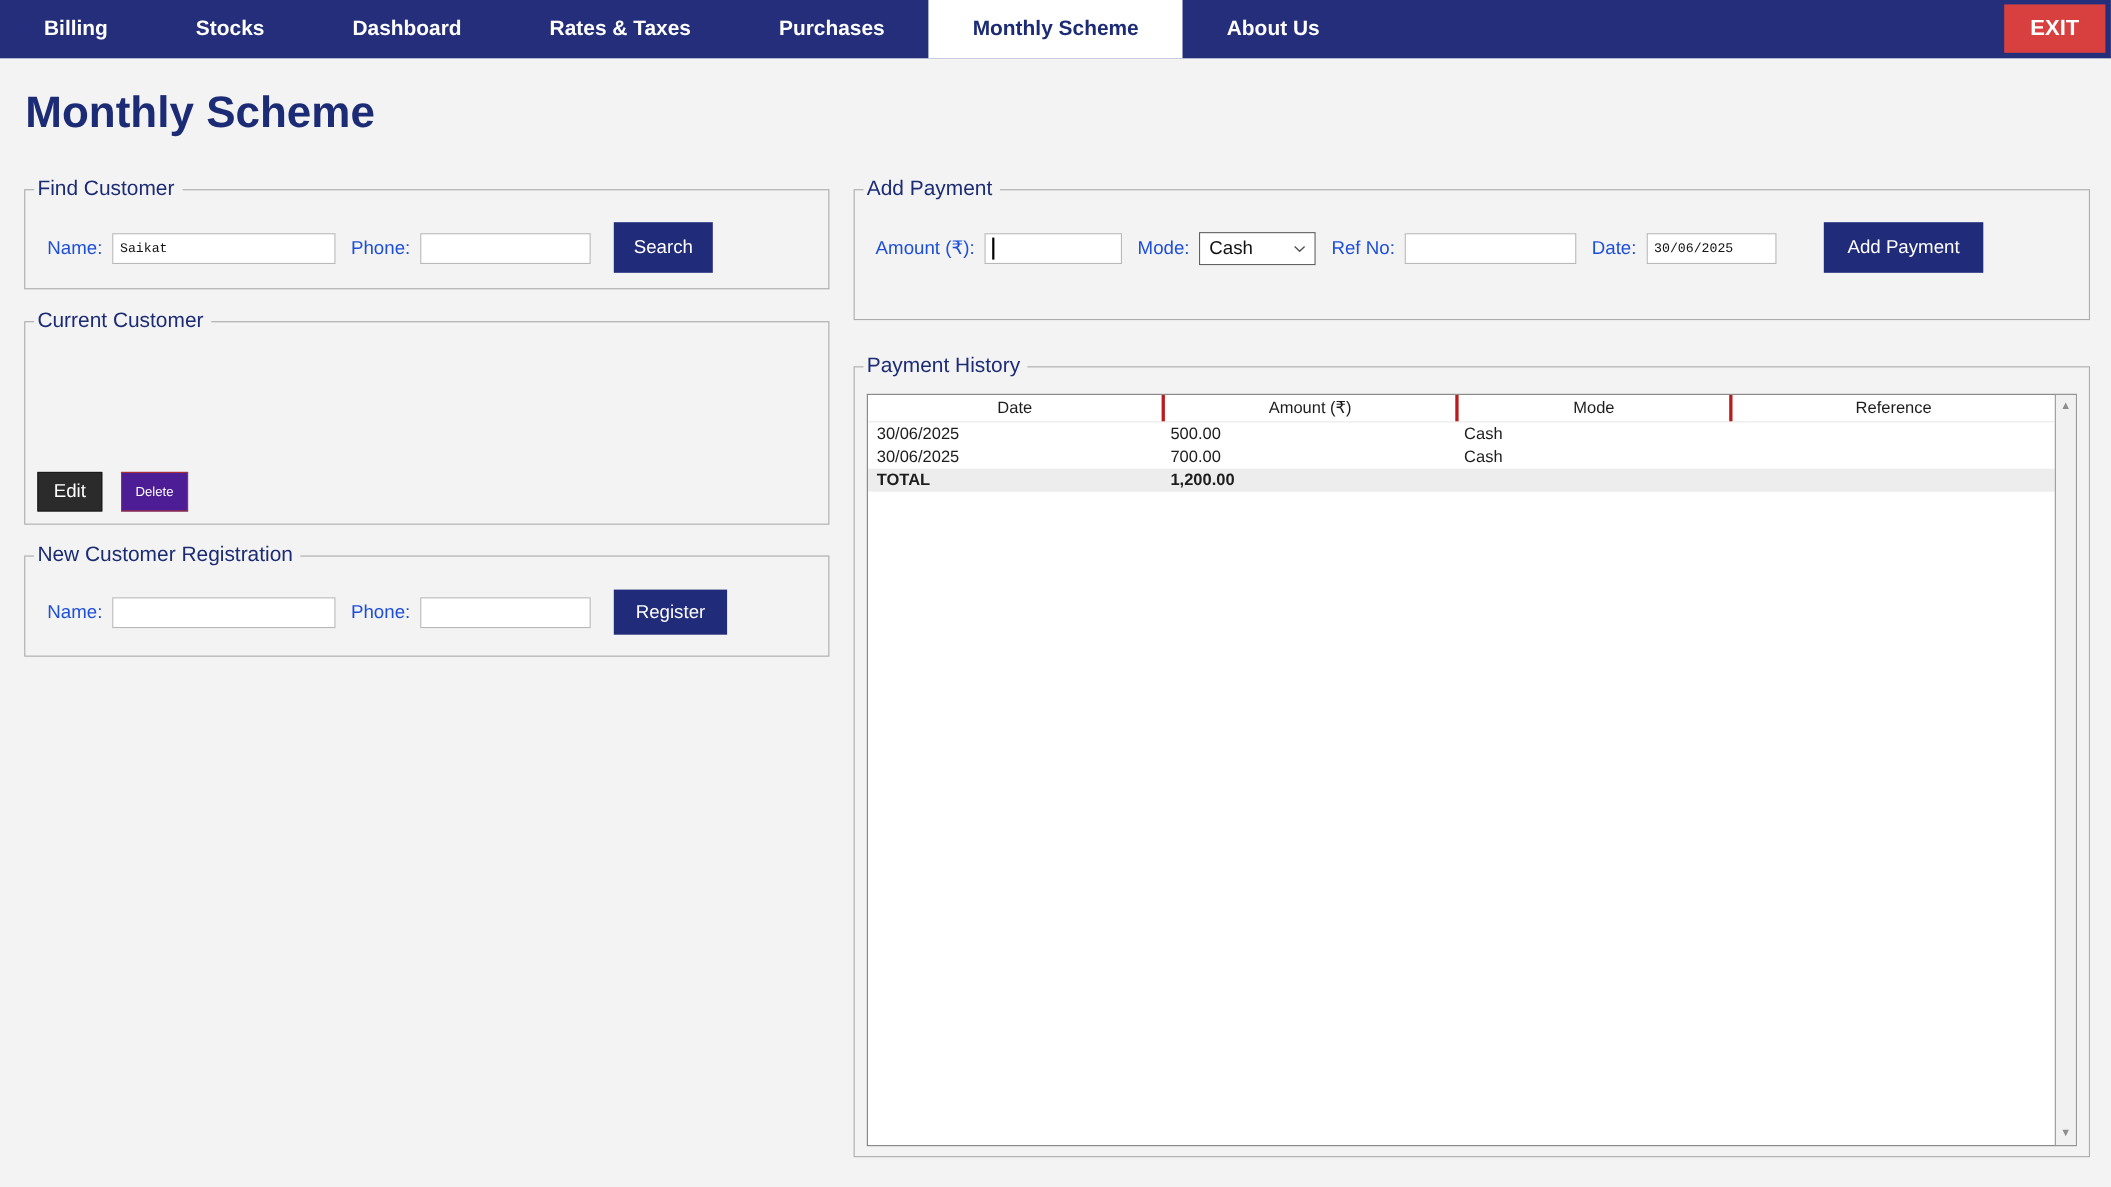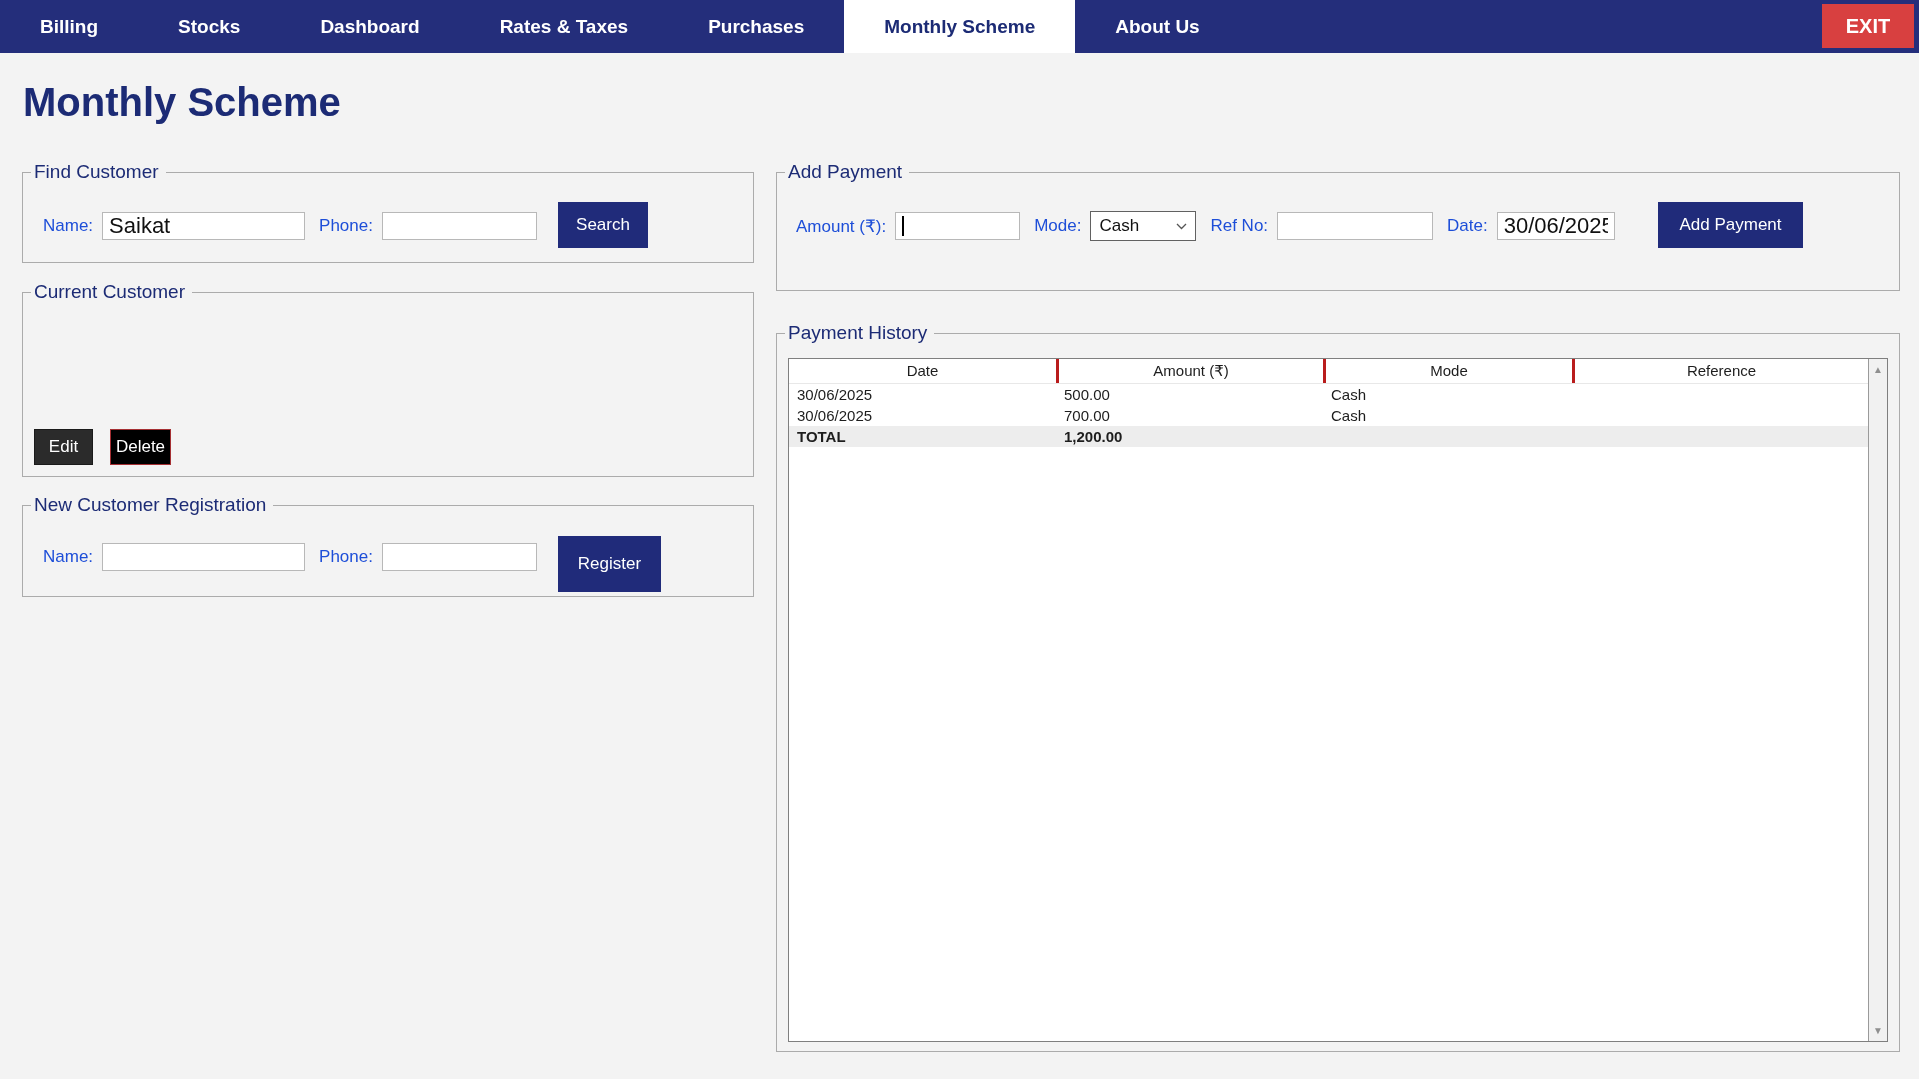--- a/index.html
+++ b/index.html
@@ -45,33 +45,33 @@
   .g-newcust { left:22px;  top:505px; width:732px;  height:92px; }
   .g-addpay  { left:776px; top:172px; width:1124px; height:119px; }
   .g-payhist { left:776px; top:333px; width:1124px; height:719px; }
 
   
   .frow { position:absolute; display:flex; align-items:center; }
   .flabel { font-size:17px; color:#1d4ed8; margin-right:9px; white-space:nowrap; }
   .flabel.gap { margin-left:14px; }
   .tinput {
     height:28px; border:1px solid #b8b8b8; background:#ffffff;
-    font-size:22px; font-family:Liberation Sans, sans-serif; padding:0 6px; color:#111;
+    font-size:12px; font-family:Liberation Mono, monospace; padding:0 6px; color:#111;
   }
   .btn-navy {
     background:#202b7a; color:#ffffff; border:none;
     font-size:17px; font-family:inherit; position:absolute;
   }
   .find-row    { left:20px; top:39px; height:28px; }
   .newcust-row { left:20px; top:37px; height:28px; }
   .addpay-row  { left:19px; top:38px; height:30px; }
   .w-name  { width:203px; }
   .w-phone { width:155px; }
   .search-btn   { left:535px; top:29px; width:90px;  height:46px; }
-  .register-btn { left:535px; top:30px; width:103px; height:56px; }
+  .register-btn { left:535px; top:30px; width:103px; height:41px; }
   .addpay-btn   { left:881px; top:29px; width:145px; height:46px; }
 
   
   .amt-wrap { position:relative; width:125px; height:28px; }
   .amt-wrap input { width:100%; height:100%; }
   .caret { position:absolute; left:7px; top:4px; width:2px; height:20px; background:#000; }
 
   
   .combo {
     width:106px; height:30px; background:#ffffff; border:1px solid #616161;
@@ -83,22 +83,22 @@
 
   
   .cust-info { position:absolute; left:11px; top:22px; font-size:17px; color:#1d1d1d; }
   .cust-info div { line-height:25px; white-space:nowrap; }
   .cust-btns { position:absolute; left:11px; top:136px; display:flex; gap:17px; }
   .edit-btn {
     width:59px; height:36px; background:#2b2b2b; color:#fff;
     border:1px solid #1a1a1a; font-size:17px; font-family:inherit;
   }
   .delete-btn {
-    width:61px; height:36px; background:#000000; color:#fff;
-    border:1px solid #a52f33; font-size:17px; font-family:inherit;
+    width:61px; height:36px; background:#4c1d95; color:#fff;
+    border:1px solid #a52f33; font-size:12px; font-family:inherit;
   }
 
   
   .treeview {
     position:absolute; left:11px; top:24px; width:1100px; height:684px;
     background:#ffffff; border:1px solid #7f7f7f; display:flex;
   }
   .tv-content { flex:1; display:flex; flex-direction:column; overflow:hidden; }
   .tv-header {
     display:grid; grid-template-columns:267px 267px 249px 1fr;

